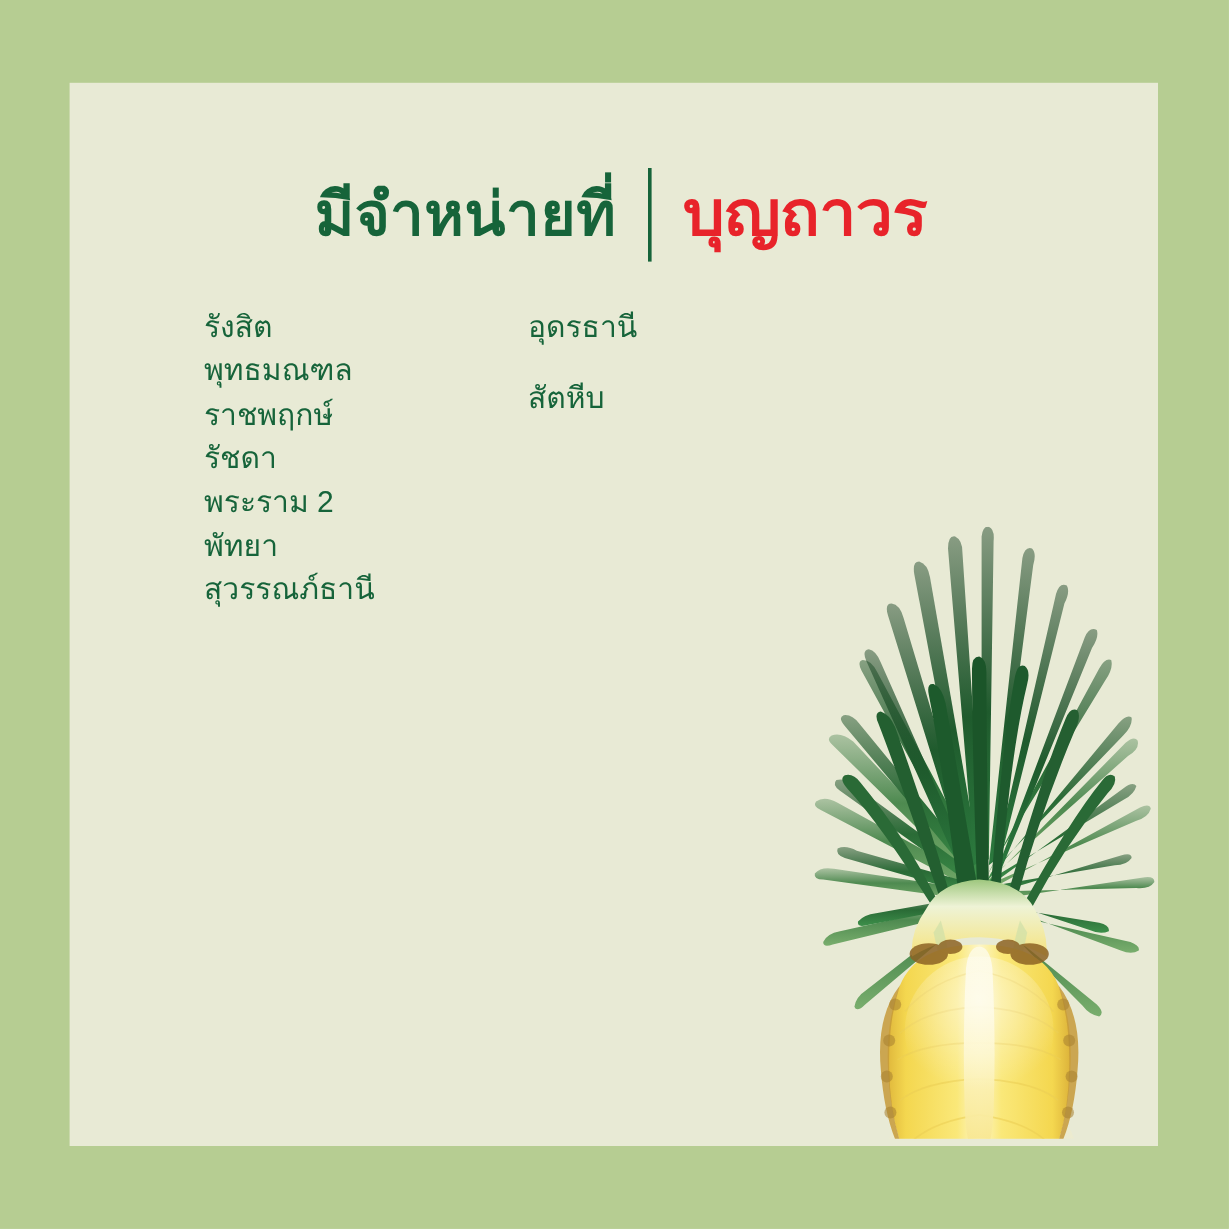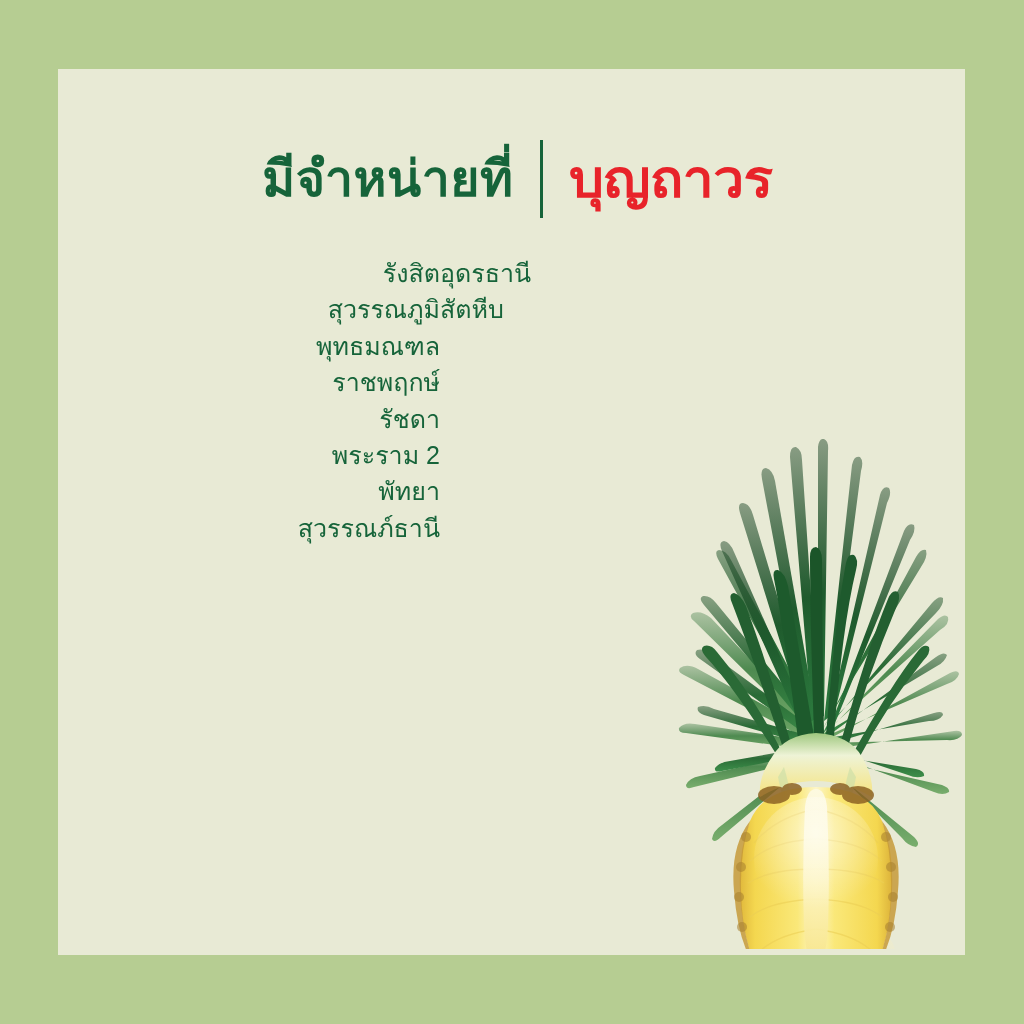--- a/index.html
+++ b/index.html
@@ -72,22 +72,22 @@
     position: absolute;
     left: 112px;
     top: 186px;
     display: flex;
     align-items: flex-start;
   }
   .branch-column {
     display: flex;
     flex-direction: column;
   }
-  #branch-column-primary { width: 270px; align-items: flex-end; }
-  #branch-column-secondary { width: 280px; }
+  #branch-column-primary { width: 270px; }
+  #branch-column-secondary { width: 280px; gap: 23px; }
   .branch-item {
     font-size: 25px;
     font-weight: 500;
     color: #16643a;
     line-height: 36.4px;
     height: 36.4px;
     white-space: nowrap;
   }
 
   
@@ -108,21 +108,20 @@
 
     <div id="header">
       <div id="header-title">มีจำหน่ายที่</div>
       <div id="header-divider"></div>
       <div id="brand-logo">บุญถาวร</div>
     </div>
 
     <div id="branch-lists">
       <div class="branch-column" id="branch-column-primary">
         <div class="branch-item">รังสิต</div>
-        <div class="branch-item">สุวรรณภูมิ</div>
         <div class="branch-item">พุทธมณฑล</div>
         <div class="branch-item">ราชพฤกษ์</div>
         <div class="branch-item">รัชดา</div>
         <div class="branch-item">พระราม 2</div>
         <div class="branch-item">พัทยา</div>
         <div class="branch-item">สุวรรณภ์ธานี</div>
       </div>
       <div class="branch-column" id="branch-column-secondary">
         <div class="branch-item">อุดรธานี</div>
         <div class="branch-item">สัตหีบ</div>

